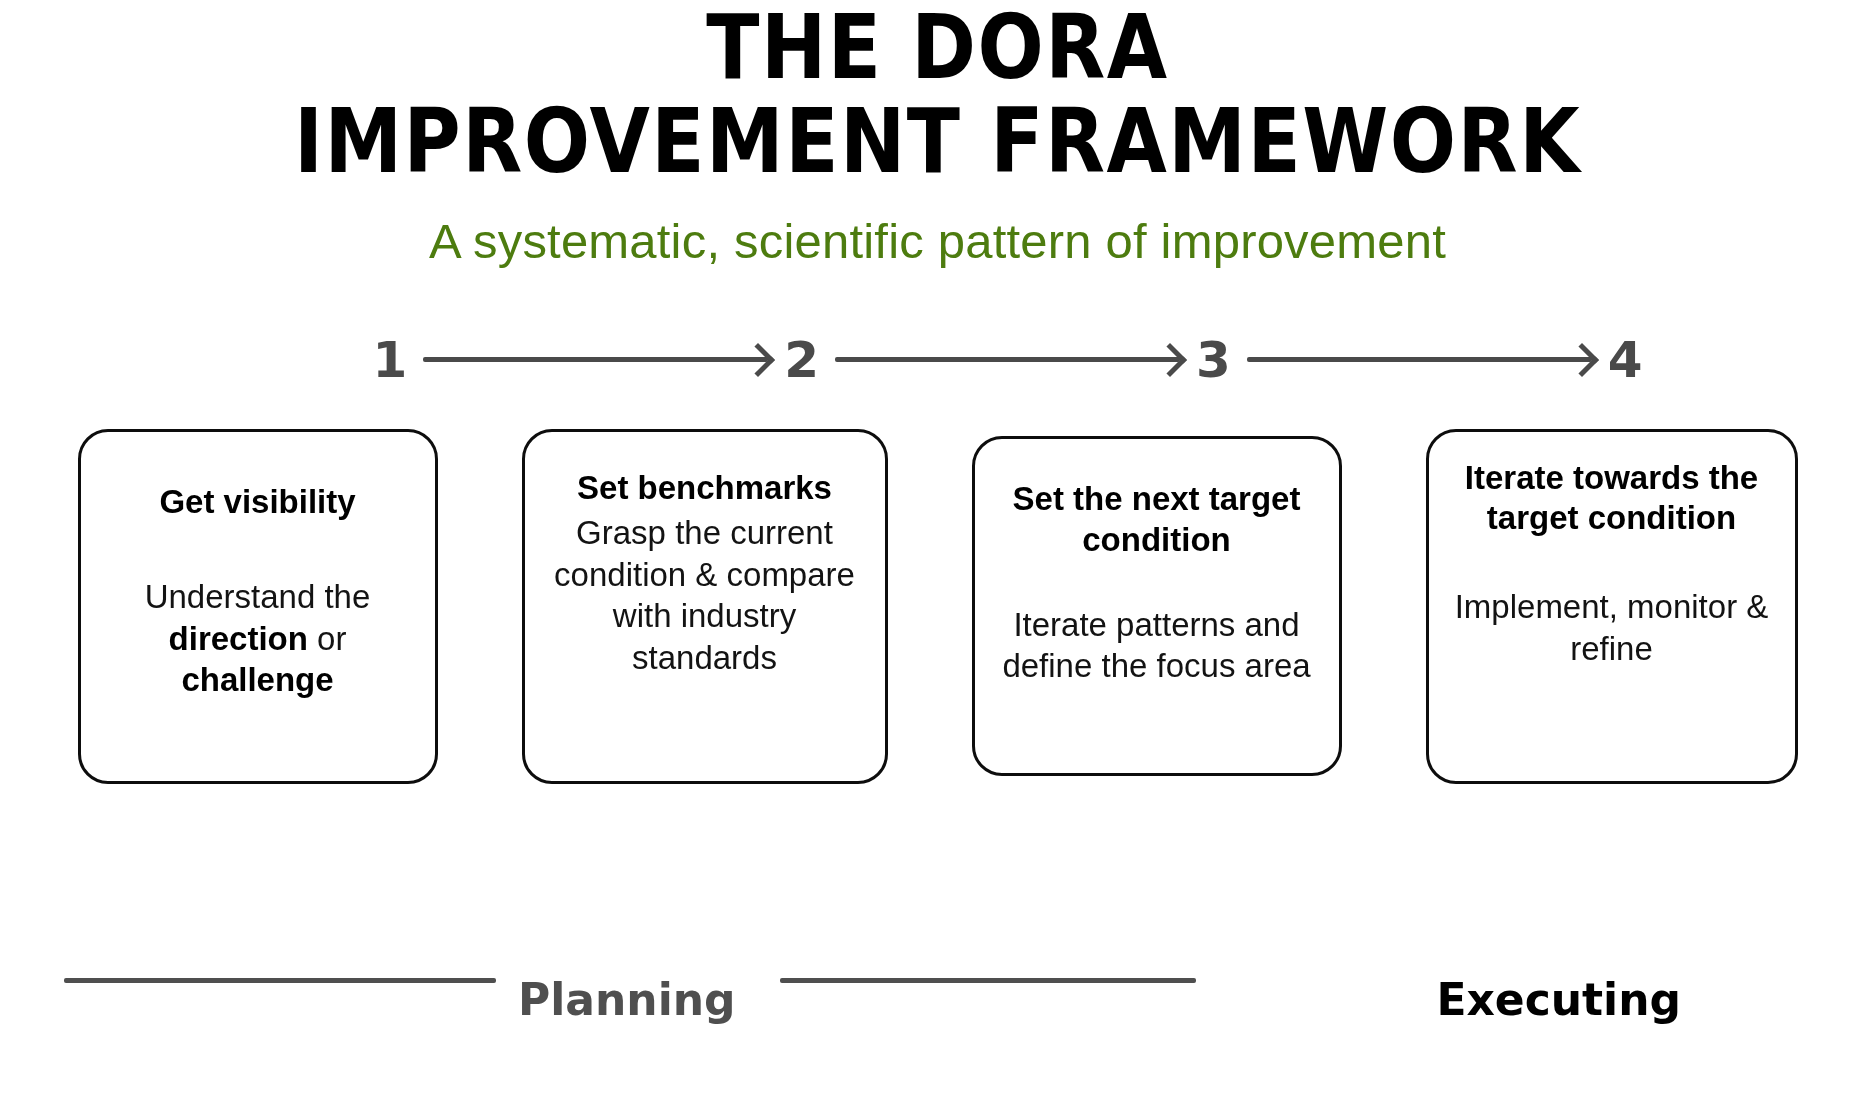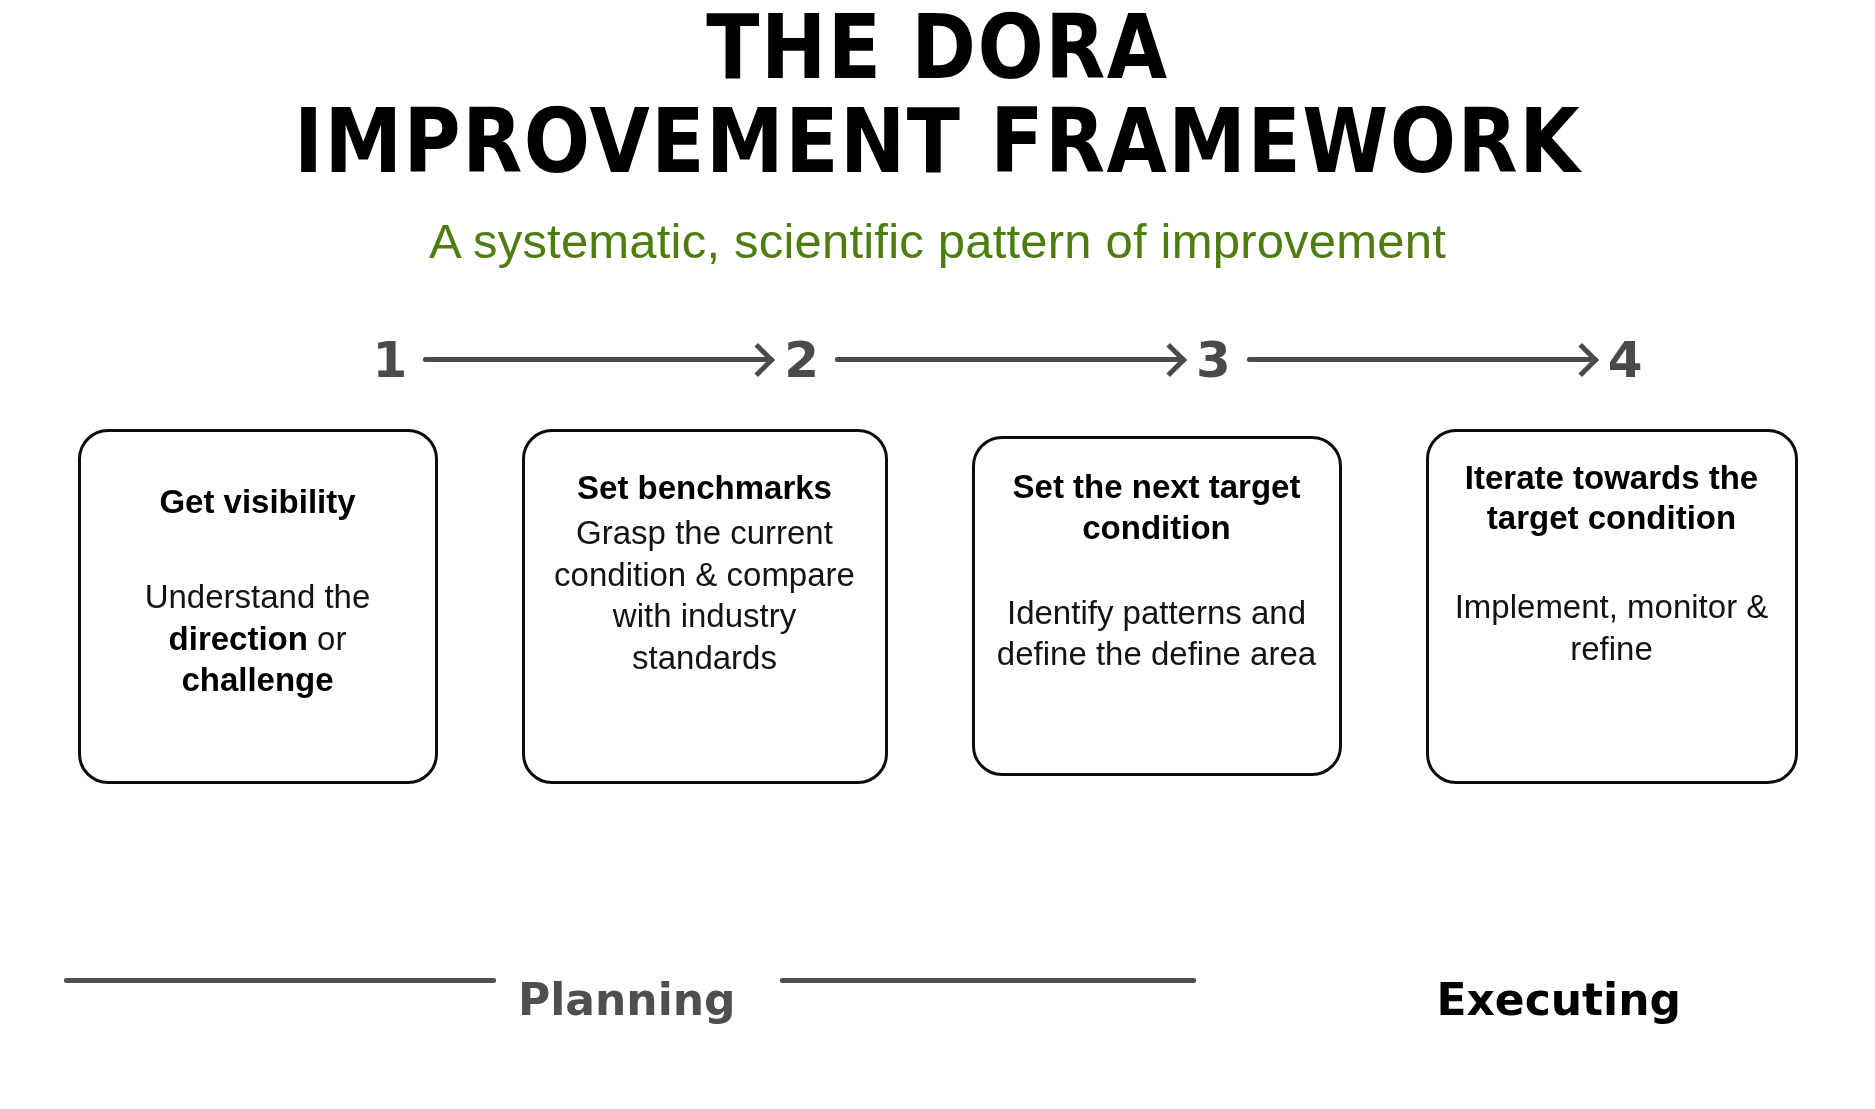--- a/index.html
+++ b/index.html
@@ -103,21 +103,21 @@
     border-radius: 30px;
     background: #ffffff;
     text-align: center;
     padding: 26px 16px 24px 16px;
     display: flex;
     flex-direction: column;
     align-items: center;
   }
   .card-1 { width: 360px; min-height: 355px; justify-content: flex-start; padding-top: 50px; }
   .card-2 { width: 366px; min-height: 355px; padding-top: 36px; }
-  .card-3 { width: 370px; min-height: 340px; padding-top: 28px; }
+  .card-3 { width: 370px; min-height: 340px; padding-top: 40px; }
   .card-4 { width: 372px; min-height: 355px; padding-top: 26px; }
 
   .card-title {
     font-family: "Liberation Sans", sans-serif;
     font-weight: 700;
     font-size: 33px;
     line-height: 1.22;
     color: #000000;
     margin: 0;
   }
@@ -212,21 +212,21 @@
     <div class="card-body"><span>Understand the </span><b>direction</b><span> or </span><b>challenge</b></div>
   </div>
 
   <div class="card card-2">
     <div class="card-title">Set benchmarks</div>
     <div class="card-body">Grasp the current condition &amp; compare with industry standards</div>
   </div>
 
   <div class="card card-3">
     <div class="card-title">Set the next target condition</div>
-    <div class="card-body">Identify patterns and define the define area</div>
+    <div class="card-body">Iterate patterns and define the focus area</div>
   </div>
 
   <div class="card card-4">
     <div class="card-title">Iterate towards the target condition</div>
     <div class="card-body">Implement, monitor &amp; refine</div>
   </div>
 
 </div>
 
 <div class="phases">

